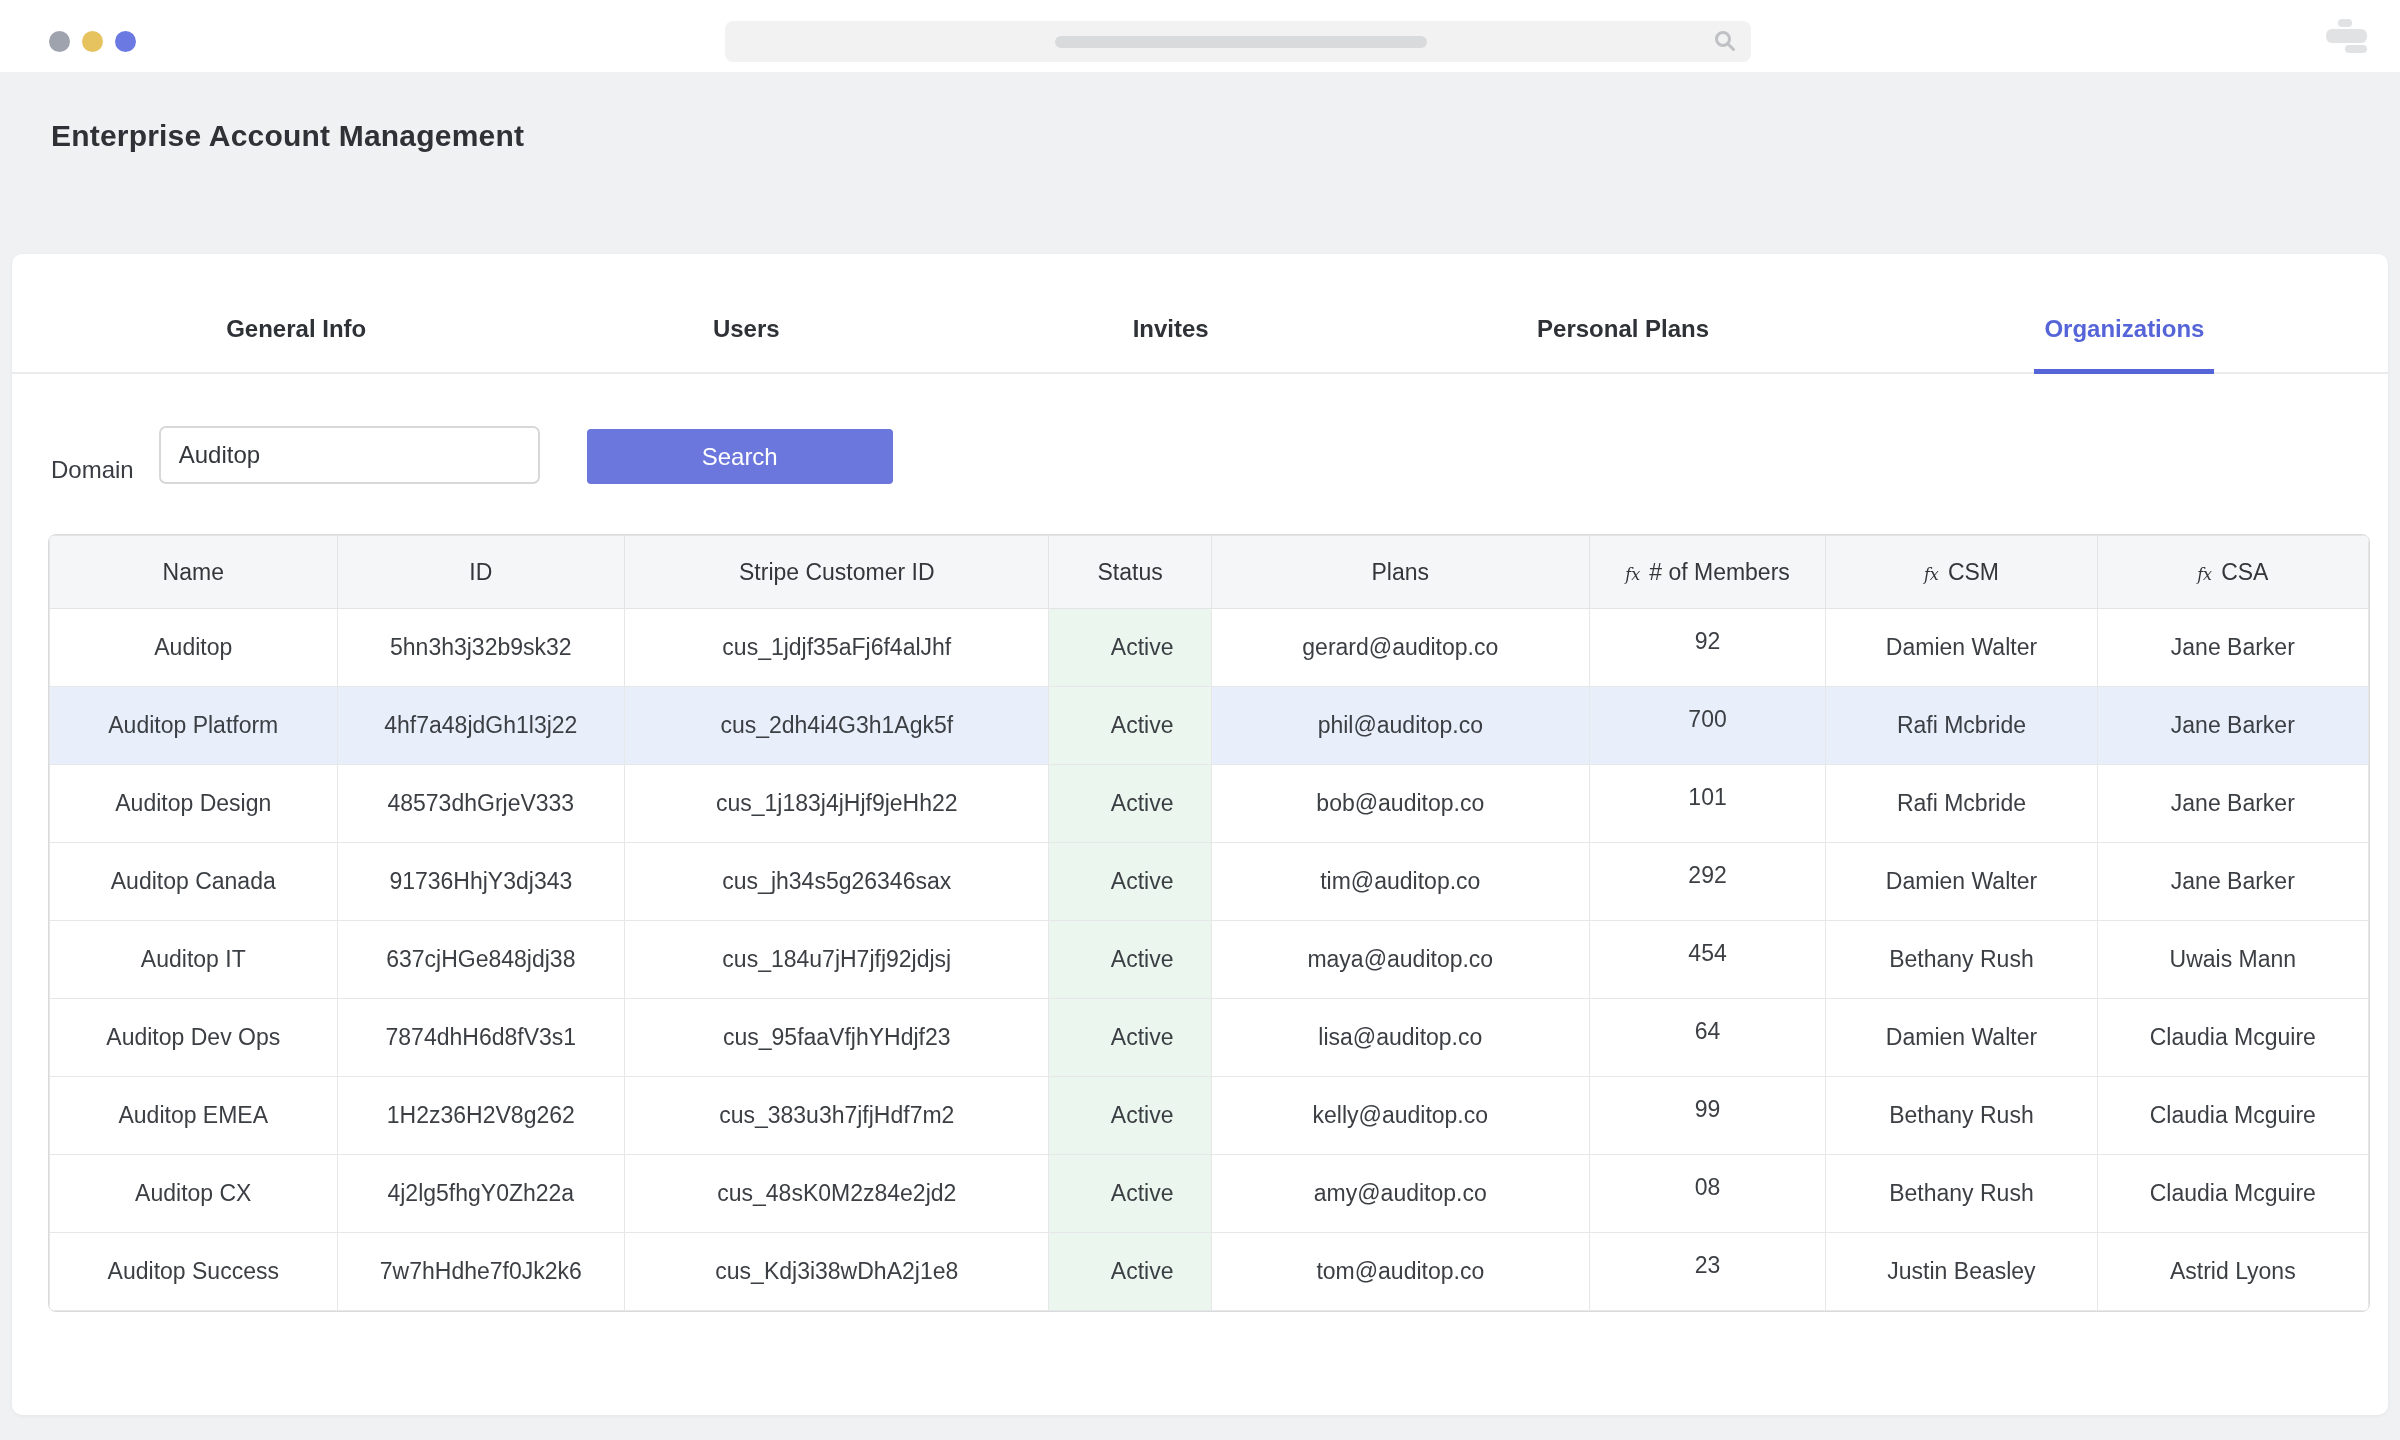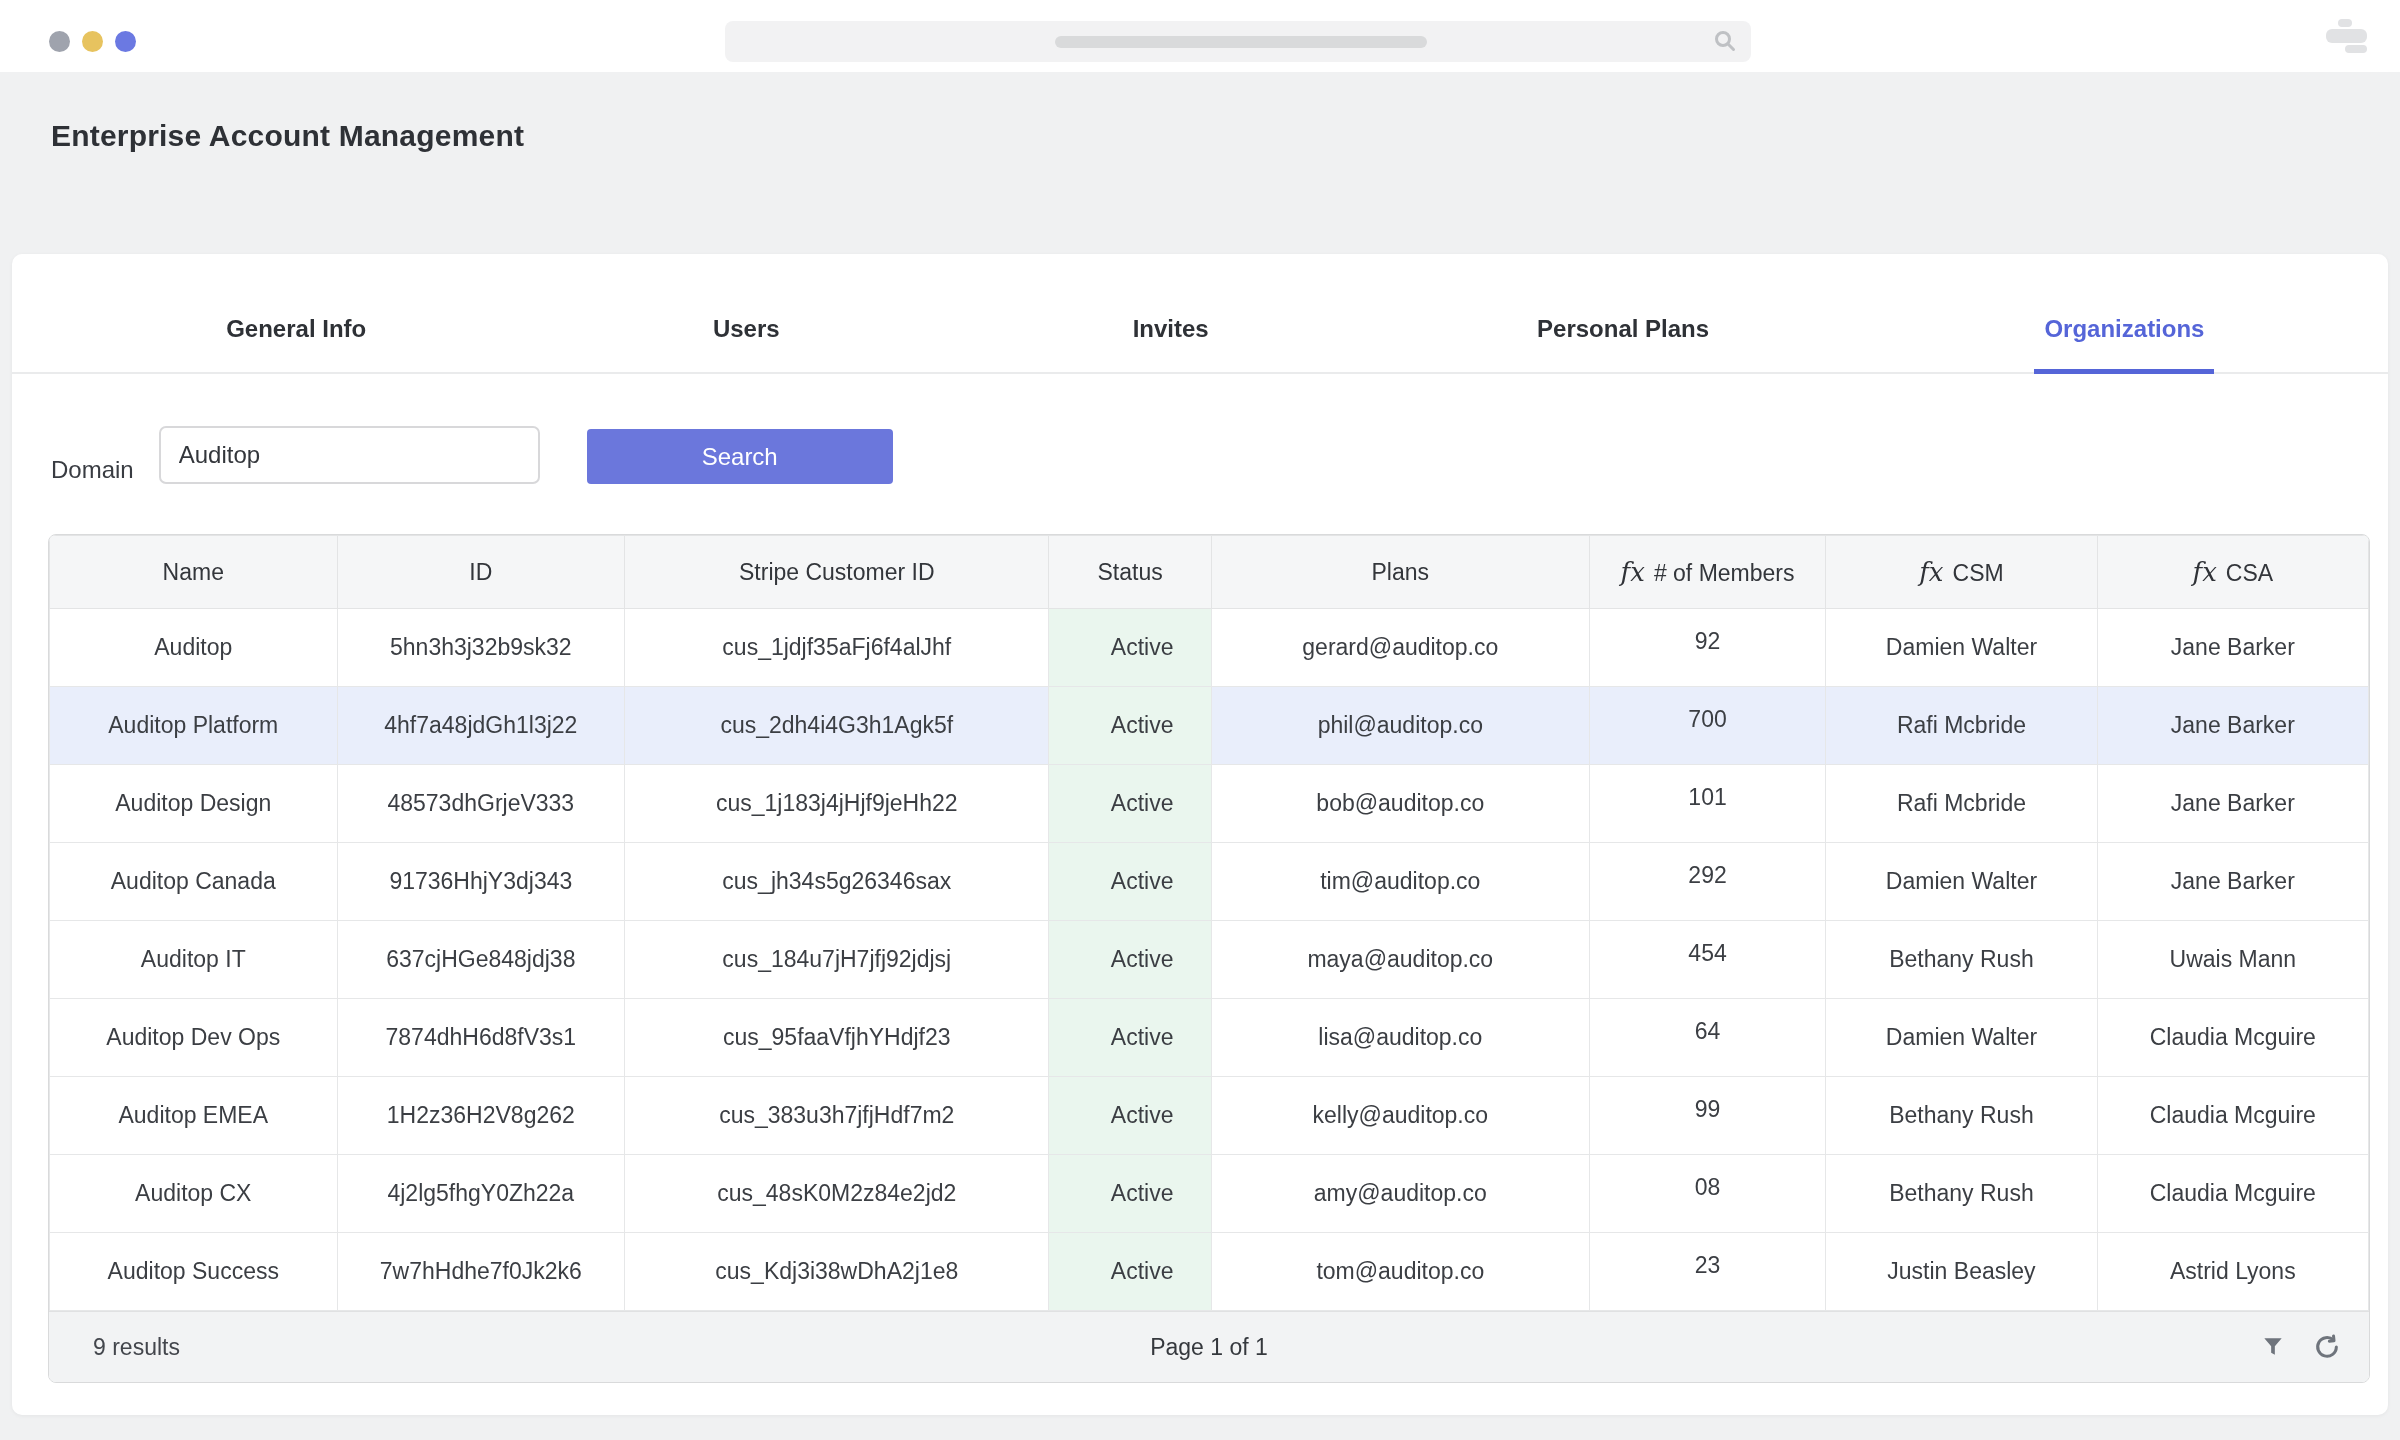--- a/index.html
+++ b/index.html
@@ -79,21 +79,21 @@
     margin: 50px 18px 0 36px;
     border: 1px solid #d9dadb; border-radius: 8px; overflow: hidden;
   }
   table { width: 100%; border-collapse: collapse; font-size: 23px; color: #3b3e43; table-layout: fixed; }
   thead th {
     height: 73px; background: #f5f6f7; font-weight: 500; color: #33363b;
     border: 1px solid #e3e4e5; text-align: center;
   }
   .fx {
     font-family: "DejaVu Serif", serif; font-style: italic; font-weight: 400;
-    font-size: 26px; margin-right: 9px; color: #2f3237;
+    font-size: 16px; margin-right: 9px; color: #2f3237;
   }
   tbody td { height: 78px; text-align: center; border: 1px solid #e6e7e8; background: #ffffff; padding: 0 6px; overflow: hidden; }
   tbody td.cell-status { background: var(--status-bg); padding-left: 30px; }
   tr.highlighted td { background: var(--highlight-bg); }
   tr.highlighted td.cell-status { background: var(--status-bg); }
   td.cell-members span { position: relative; top: -6px; display: inline-block; }
 
   
   .table-footer {
     position: relative; height: 71px; background: #f2f3f4;
@@ -265,28 +265,15 @@
             <td class="cell-id"><span>7w7hHdhe7f0Jk2k6</span></td>
             <td class="cell-stripe_id"><span>cus_Kdj3i38wDhA2j1e8</span></td>
             <td class="cell-status"><span>Active</span></td>
             <td class="cell-owner"><span>tom@auditop.co</span></td>
             <td class="cell-members"><span>23</span></td>
             <td class="cell-csm"><span>Justin Beasley</span></td>
             <td class="cell-csa"><span>Astrid Lyons</span></td>
           </tr>
         </tbody>
     </table>
-    <div class="table-footer">
-      <span class="results">9 results</span>
-      <span class="page-indicator">Page 1 of 1</span>
-      <div class="footer-icons">
-        <svg width="26" height="26" viewBox="0 0 24 24">
-          <path d="M4 4h16l-6.3 7.3v7.9l-3.4-1.8v-6.1z" fill="#6f747c"></path>
-        </svg>
-        <svg width="28" height="28" viewBox="0 0 24 24">
-          <path d="M20 12 A 8 8 0 1 1 17.6 6.2" fill="none" stroke="#6f747c" stroke-width="2.6" stroke-linecap="round"></path>
-          <path d="M17.6 2.6 L 18 6.6 L 14 7" fill="none" stroke="#6f747c" stroke-width="2.6" stroke-linecap="round" stroke-linejoin="round"></path>
-        </svg>
-      </div>
-    </div>
   </div>
 
 </div>
 
 </body></html>

